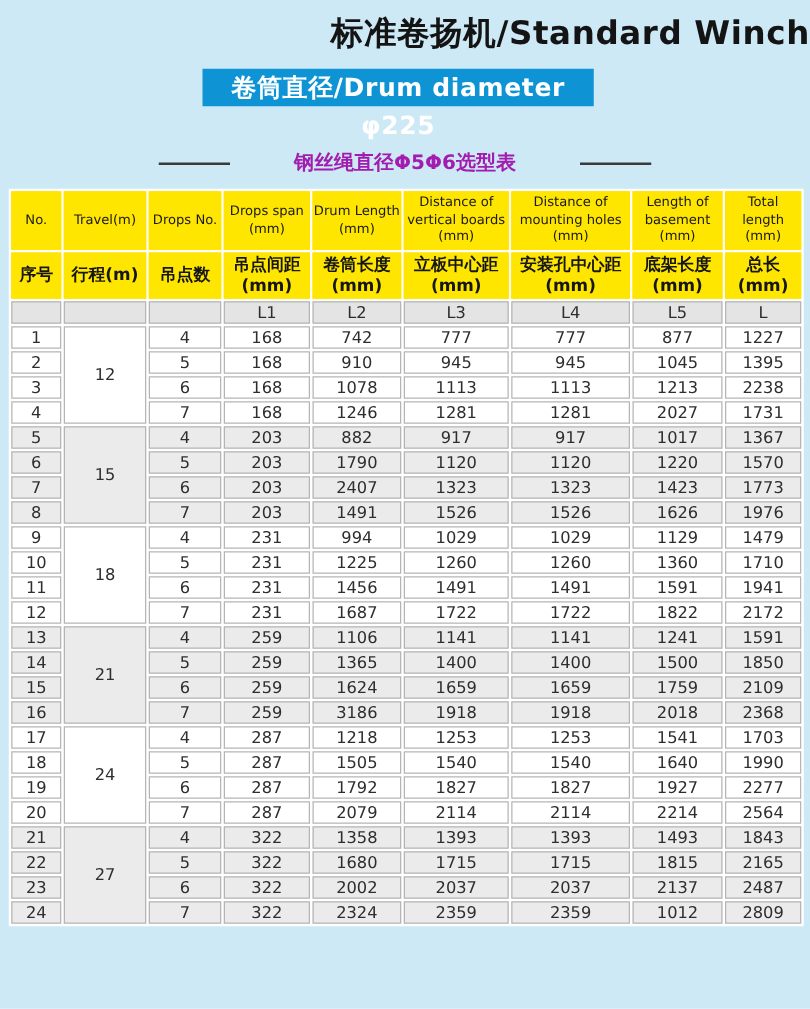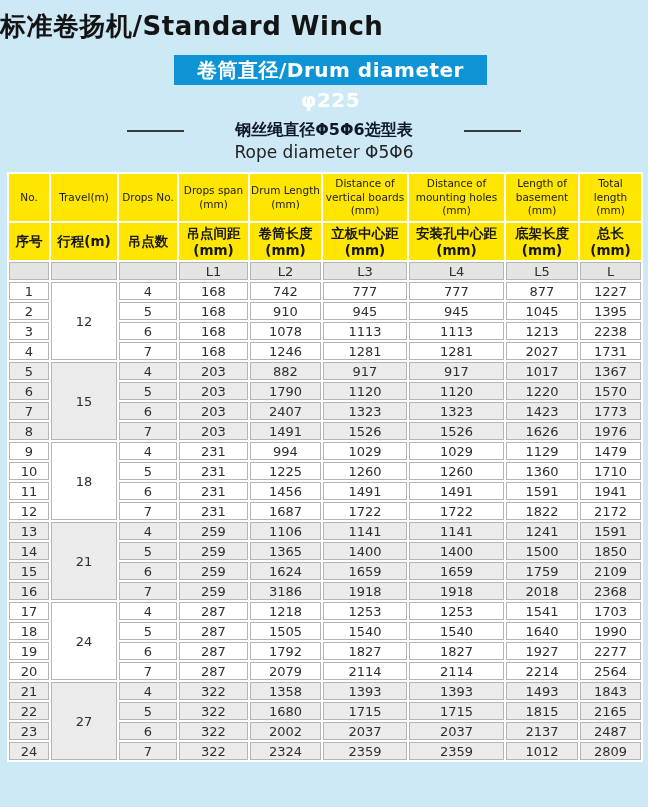--- a/index.html
+++ b/index.html
@@ -3,40 +3,40 @@
 <meta charset="utf-8">
 <style>
   html, body { margin:0; padding:0; }
   body {
     width:648px; height:807px; overflow:hidden;
     background:#cde9f6;
     font-family:"DejaVu Sans","Liberation Sans",sans-serif;
     color:#1a1a1a;
   }
   .title {
-    text-align:left; font-size:26px; font-weight:bold;
+    text-align:right; font-size:26px; font-weight:bold;
     padding-top:9px; letter-spacing:0.5px; color:#141414;
   }
-  .banner-row { margin-top:11px; padding-left:162px;margin-left:12px; }
+  .banner-row { margin-top:11px; padding-left:162px; }
   .banner {
     display:inline-block; box-sizing:border-box;
     width:313px; height:30px; line-height:30px;
     background:#0e94d4; color:#ffffff;
     font-size:20px; font-weight:bold; text-align:center;
     letter-spacing:0.5px;
   }
   .subtitle-row {
     margin-top:9px;
     display:flex; justify-content:center; align-items:flex-start;
   }
   .dash { width:57px; height:2px; background:#3a3a3a; margin-top:10px; }
   .dash.left  { margin-right:30px; }
   .dash.right { margin-left:30px; }
   .subtitle-block { text-align:center; min-width:220px; }
-  .sub-cn { font-size:16px; font-weight:bold; color:#0f172a; }
+  .sub-cn { font-size:16px; font-weight:bold; color:#a21caf; }
   .sub-en { font-size:17px; margin-top:1px; color:#222; }
 
   table.spec {
     margin:10px 0 0 7px;
     width:636px; table-layout:fixed;
     border-collapse:separate; border-spacing:2px;
     background:#ffffff;
   }
   col.c0{width:40px} col.c1{width:66px} col.c2{width:58px}
   col.c3{width:69px} col.c4{width:71px} col.c5{width:84px}
@@ -73,21 +73,20 @@
 <div class="title">标准卷扬机/Standard Winch</div>
 
 <div class="banner-row">
   <div class="banner">卷筒直径/Drum diameter φ225</div>
 </div>
 
 <div class="subtitle-row">
   <div class="dash left"></div>
   <div class="subtitle-block">
     <div class="sub-cn">钢丝绳直径Φ5Φ6选型表</div>
-    <div class="sub-en">Rope diameter Φ5Φ6</div>
   </div>
   <div class="dash right"></div>
 </div>
 
 <table class="spec">
   <colgroup>
     <col class="c0">
       <col class="c1">
       <col class="c2">
       <col class="c3">

